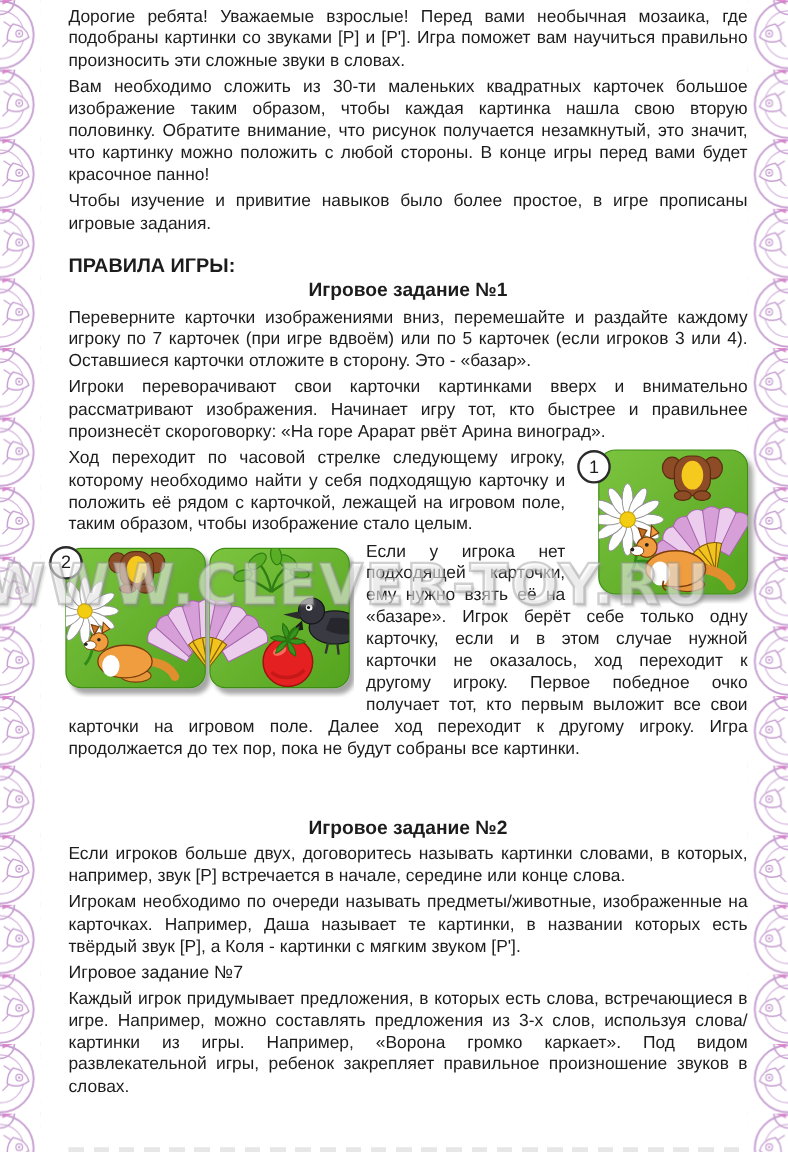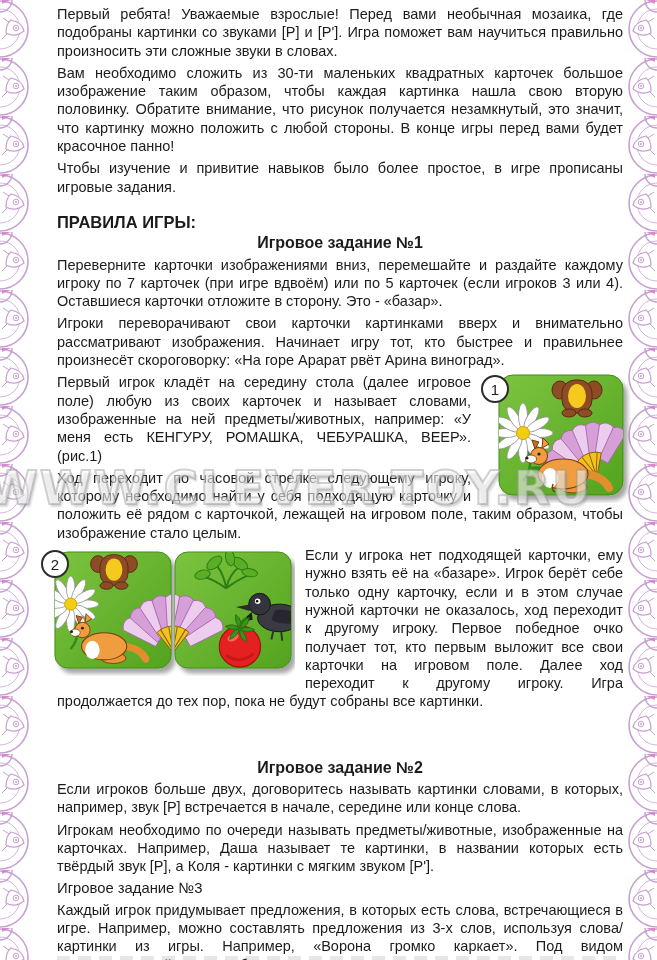--- a/index.html
+++ b/index.html
@@ -83,21 +83,21 @@
           <circle cx="5" cy="-1" r="1" fill="#c7a0d2"></circle>
           <path d="M-4,5 l-5,5 M-2,-7 l-6,-4" stroke="#c7a0d2" stroke-width="1" fill="none"></path>
         </g>
       </pattern>
     </defs>
     <rect width="34" height="960" fill="url(#bpR)"></rect>
   </svg>
 
   <div class="content">
 
-    <p>Первый ребята! Уважаемые взрослые!  Перед вами необычная мозаика, где подобраны картинки со звуками [Р] и [Р']. Игра поможет вам научиться правильно произносить эти сложные звуки в словах.</p>
+    <p>Дорогие ребята! Уважаемые взрослые!  Перед вами необычная мозаика, где подобраны картинки со звуками [Р] и [Р']. Игра поможет вам научиться правильно произносить эти сложные звуки в словах.</p>
     <p>Вам необходимо сложить из 30-ти маленьких квадратных карточек большое изображение таким образом, чтобы каждая картинка нашла свою вторую половинку. Обратите внимание, что рисунок получается незамкнутый, это значит, что картинку можно положить с любой стороны. В конце игры перед вами будет красочное панно!</p>
     <p>Чтобы изучение и привитие навыков было более простое, в игре прописаны игровые задания.</p>
 
     <div class="h-main">ПРАВИЛА ИГРЫ:</div>
     <div class="h-task">Игровое задание №1</div>
 
     <p>Переверните карточки изображениями вниз, перемешайте и раздайте каждому игроку по 7 карточек (при игре вдвоём) или по 5 карточек (если игроков 3 или 4). Оставшиеся карточки  отложите в сторону. Это - «базар».</p>
     <p>Игроки  переворачивают свои карточки картинками вверх и внимательно рассматривают изображения. Начинает игру тот, кто быстрее и правильнее произнесёт скороговорку: «На горе Арарат рвёт Арина виноград».</p>
 
     <div class="fig fig1">
@@ -172,21 +172,20 @@
             <circle cx="-36" cy="-14" r="1.6" fill="#222222"></circle>
             <circle cx="-24" cy="-18" r="1.6" fill="#222222"></circle>
             <path d="M-28,-23 l-3,-9 l7,2 z" fill="#c66f1f" stroke="#7a3c0d"></path>
             <path d="M-21,-24 l1,-10 l6,6 z" fill="#ef9d3f" stroke="#7a3c0d"></path>
             <path d="M-10,12 q-2,6 2,8" stroke="#7a3c0d" stroke-width="1.5" fill="none"></path>
           </g>
         </g>
       </svg>
     </div>
 
-    <p>Первый игрок кладёт на  середину стола (далее игровое поле) любую из своих карточек и называет словами, изображенные на ней предметы/животных, например: «У меня есть КЕНГУРУ, РОМАШКА, ЧЕБУРАШКА, ВЕЕР». (рис.1)</p>
     <p>Ход переходит по часовой стрелке следующему игроку, которому необходимо  найти у себя подходящую карточку и положить её  рядом с карточкой, лежащей на игровом поле, таким образом, чтобы  изображение стало целым.</p>
 
     <div class="fig fig2">
       <div class="fig-num">2</div>
       <svg width="242" height="128" viewBox="0 0 246 128">
         <defs>
           <linearGradient id="g2" x1="0" y1="0" x2="1" y2="1">
             <stop offset="0" stop-color="#7cc43f"></stop>
               <stop offset="1" stop-color="#54a31f"></stop>
           </linearGradient>
@@ -298,21 +297,21 @@
         </g>
       </svg>
     </div>
 
     <p>Если у игрока нет подходящей карточки, ему нужно взять её на «базаре». Игрок берёт себе только одну карточку, если и в этом случае нужной карточки не оказалось, ход переходит к другому игроку.  Первое победное очко получает тот, кто первым выложит все свои карточки на игровом поле. Далее ход переходит к другому игроку. Игра продолжается до тех пор, пока не будут собраны все картинки.</p>
 
     <div class="h-task clear">Игровое задание №2</div>
     <p>Если игроков больше двух, договоритесь называть картинки словами, в которых, например, звук [Р] встречается в начале, середине или конце слова.</p>
     <p>Игрокам необходимо по очереди называть предметы/животные, изображенные на карточках. Например, Даша называет те картинки, в названии которых есть твёрдый звук [Р], а Коля - картинки с мягким звуком [Р'].</p>
 
-    <div class="h-plain">Игровое задание №3</div>
+    <div class="h-plain">Игровое задание №7</div>
     <p>Каждый игрок придумывает предложения, в которых есть слова, встречающиеся в игре. Например, можно составлять предложения из 3-х слов, используя слова/картинки из игры. Например, «Ворона громко каркает». Под видом развлекательной игры, ребенок закрепляет правильное произношение звуков в словах.</p>
 
   </div>
 
   <div class="watermark">WWW.CLEVER-TOY.RU</div>
 
   <div class="cutoff"></div>
 </div>
 
 </body></html>

